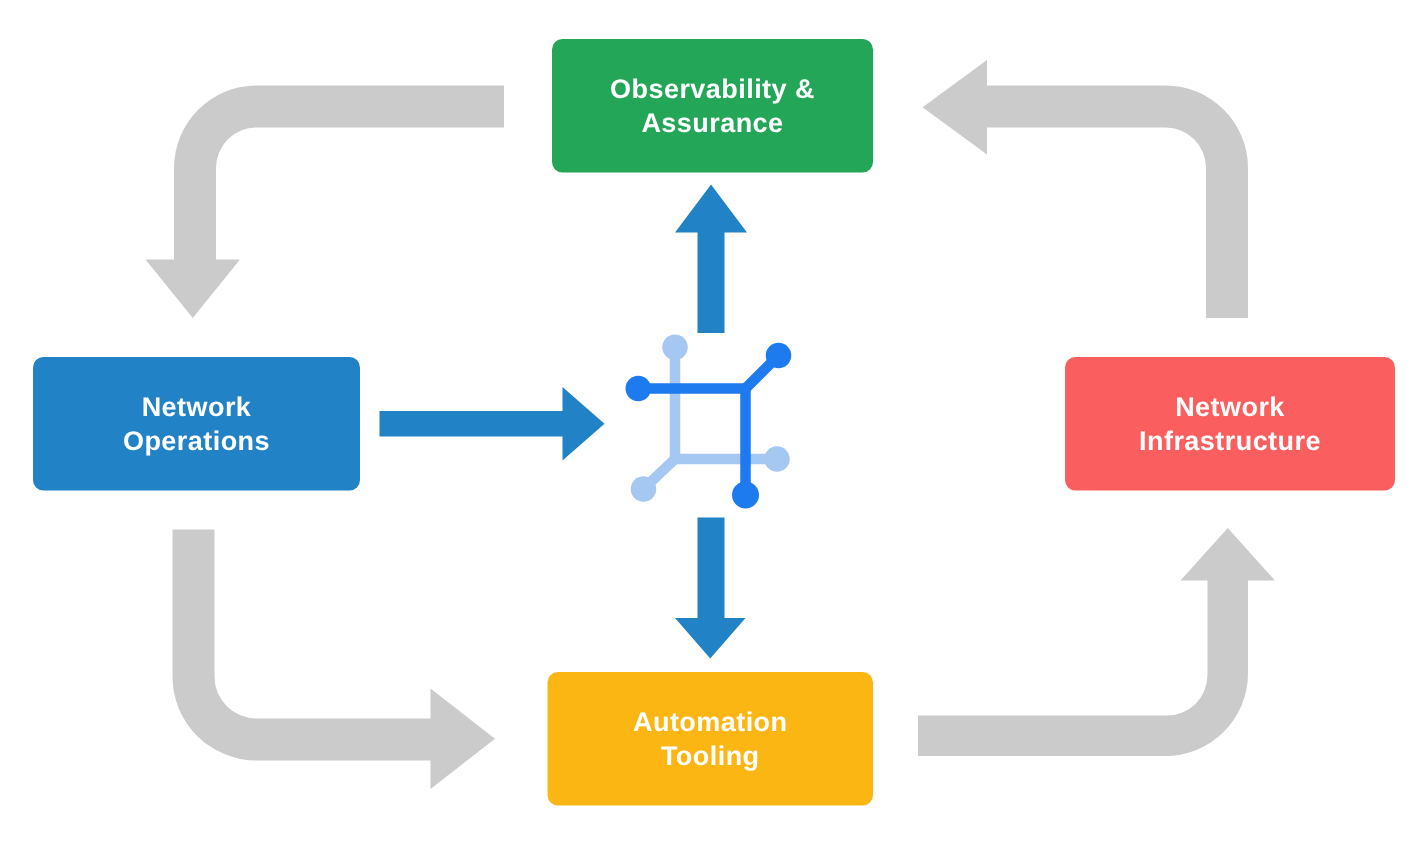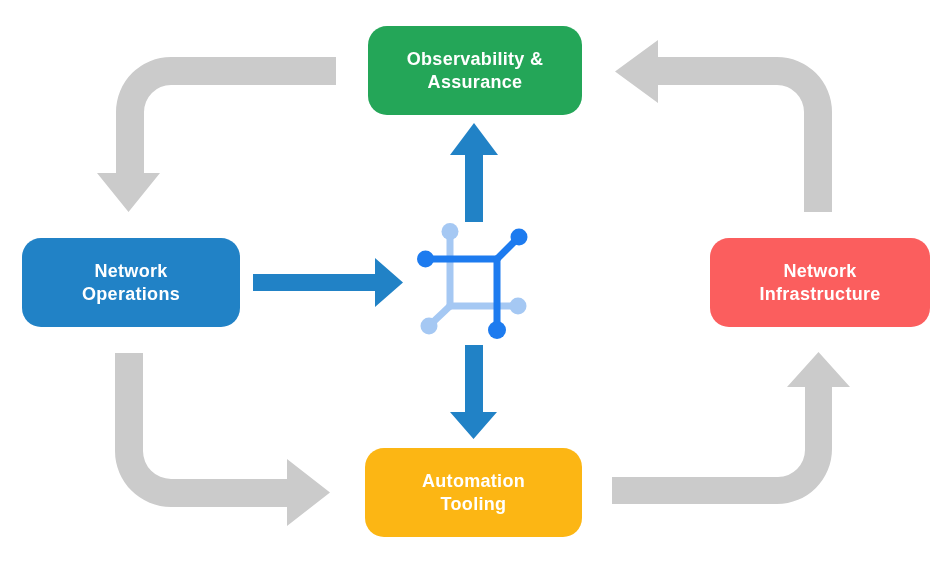--- a/index.html
+++ b/index.html
@@ -13,21 +13,21 @@
   .layer {
     position: absolute;
     left: 0; top: 0;
     width: 948px; height: 570px;
   }
   .node {
     position: absolute;
     display: flex;
     align-items: center;
     justify-content: center;
-    border-radius: 19px;
+    border-radius: 7px;
     text-align: center;
   }
   .node .label {
     color: #ffffff;
     font-size: 18px;
     line-height: 23px;
     font-weight: 600;
     letter-spacing: 0.3px;
     white-space: pre-line;
   }

